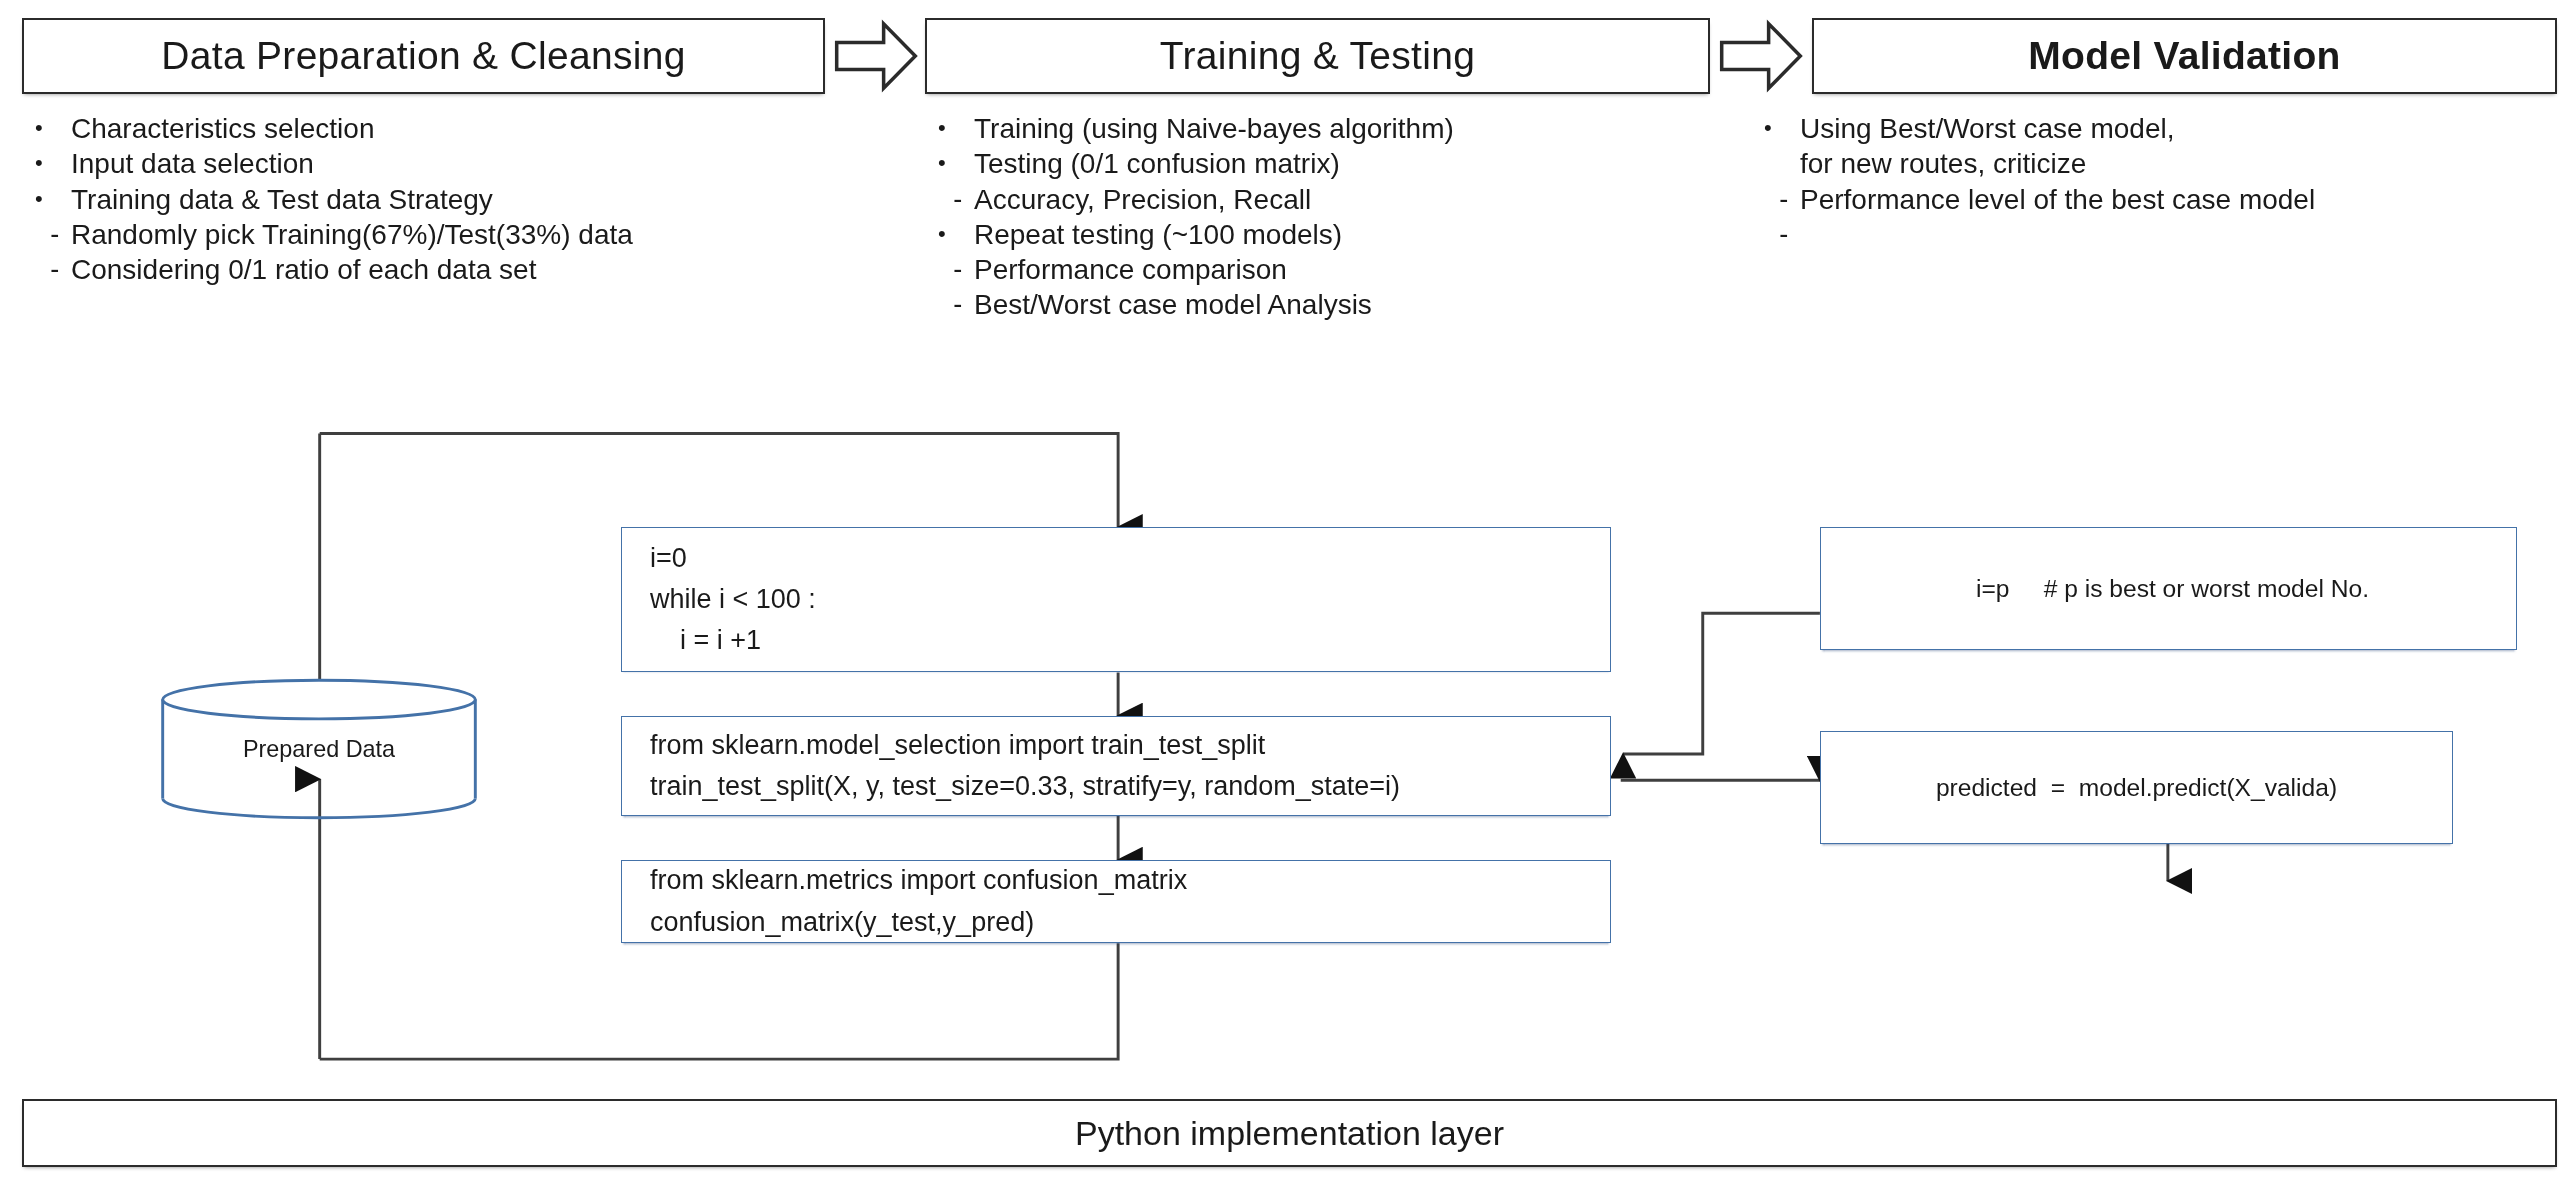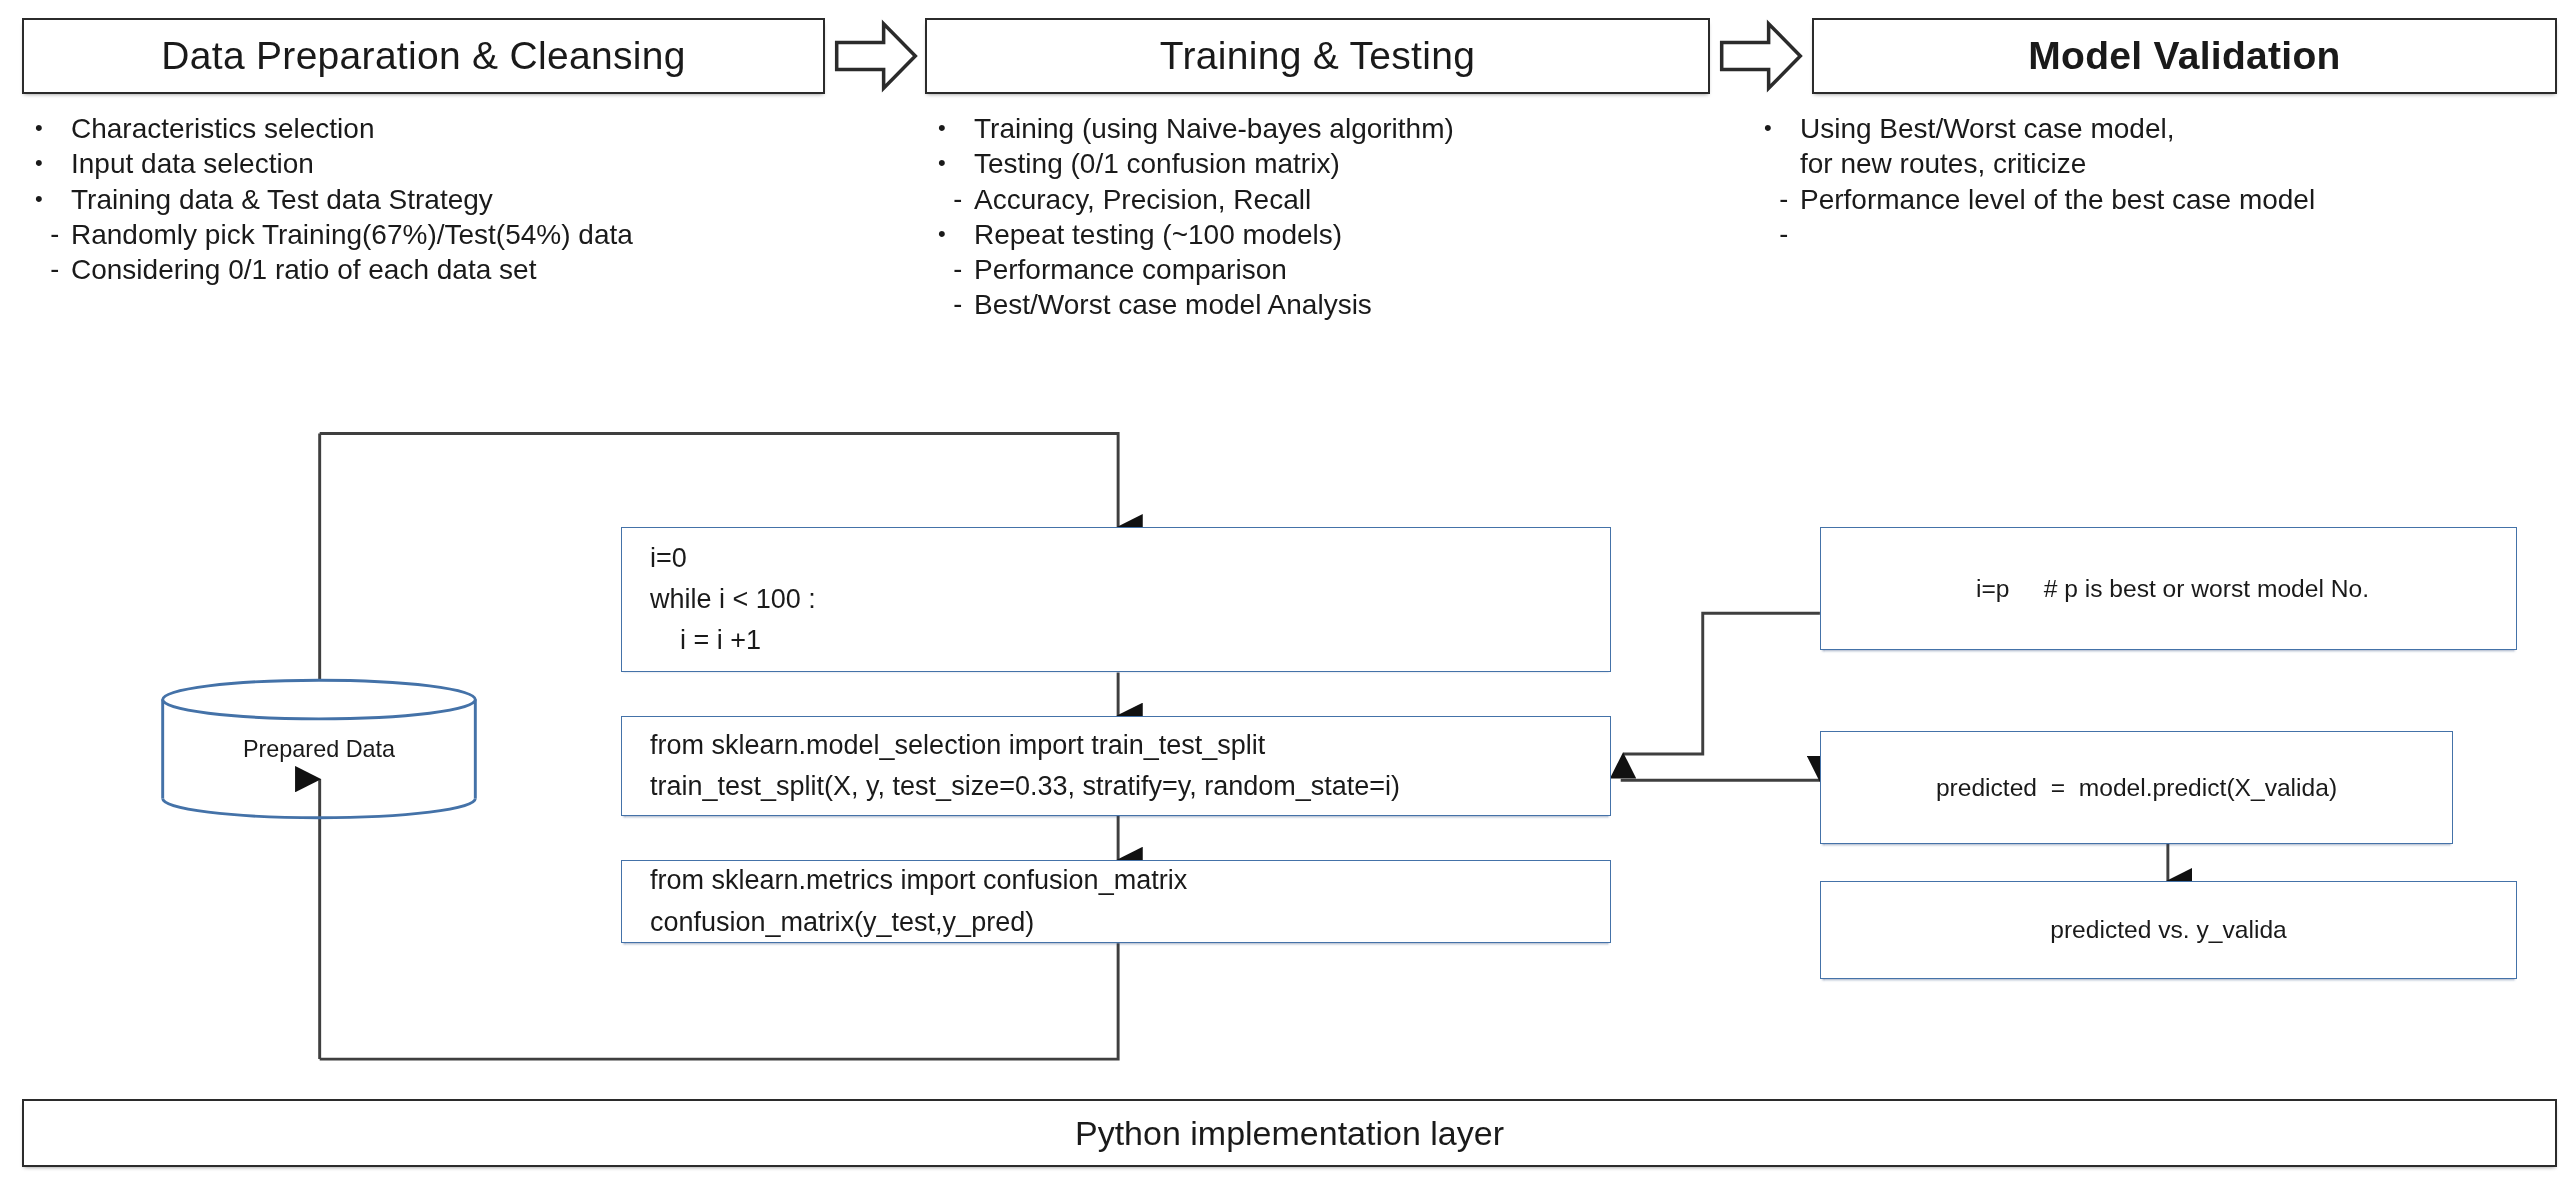--- a/index.html
+++ b/index.html
@@ -96,21 +96,21 @@
     <div class="b-row">
       <span class="b-mark dot">•</span>
       <span class="b-text">Input data selection</span>
     </div>
     <div class="b-row">
       <span class="b-mark dot">•</span>
       <span class="b-text">Training data &amp; Test data Strategy</span>
     </div>
     <div class="b-row">
       <span class="b-mark dash">-</span>
-      <span class="b-text">Randomly pick Training(67%)/Test(54%) data</span>
+      <span class="b-text">Randomly pick Training(67%)/Test(33%) data</span>
     </div>
     <div class="b-row">
       <span class="b-mark dash">-</span>
       <span class="b-text">Considering 0/1 ratio of each data set</span>
     </div>
   </div>
 
   <div class="bullets" style="left:938px;top:111px;">
     <div class="b-row">
       <span class="b-mark dot">•</span>
@@ -221,22 +221,19 @@
   </div>
 
   <div class="flow-box center" style="left:1820px;top:527px;width:697px;height:123px;padding-left:8px;">
     <span class="label">i=p     # p is best or worst model No.</span>
   </div>
 
   <div class="flow-box center" style="left:1820px;top:731px;width:633px;height:113px;">
     <span class="label">predicted  =  model.predict(X_valida)</span>
   </div>
 
-  <div class="flow-box center" style="left:1820px;top:881px;width:697px;height:98px;">
-    <span class="label">predicted vs. y_valida</span>
-  </div>
 
   <div class="footer-bar" style="left:22px;top:1099px;width:2535px;height:68px;">
     <span class="footer-text">Python implementation layer</span>
   </div>
 
 </div>
 
 
 </body></html>

